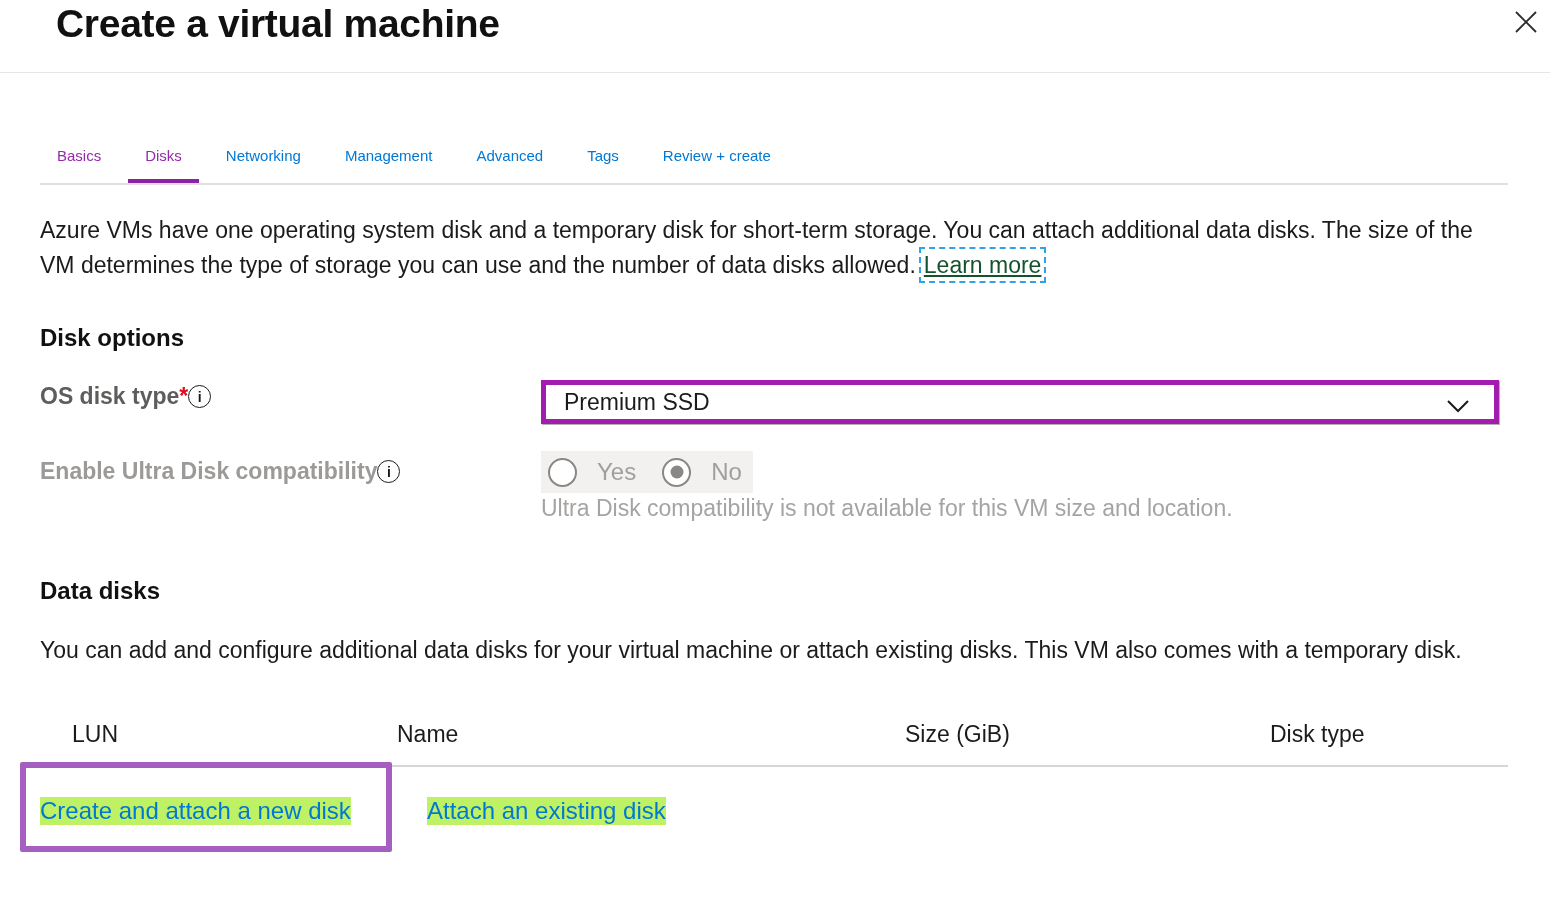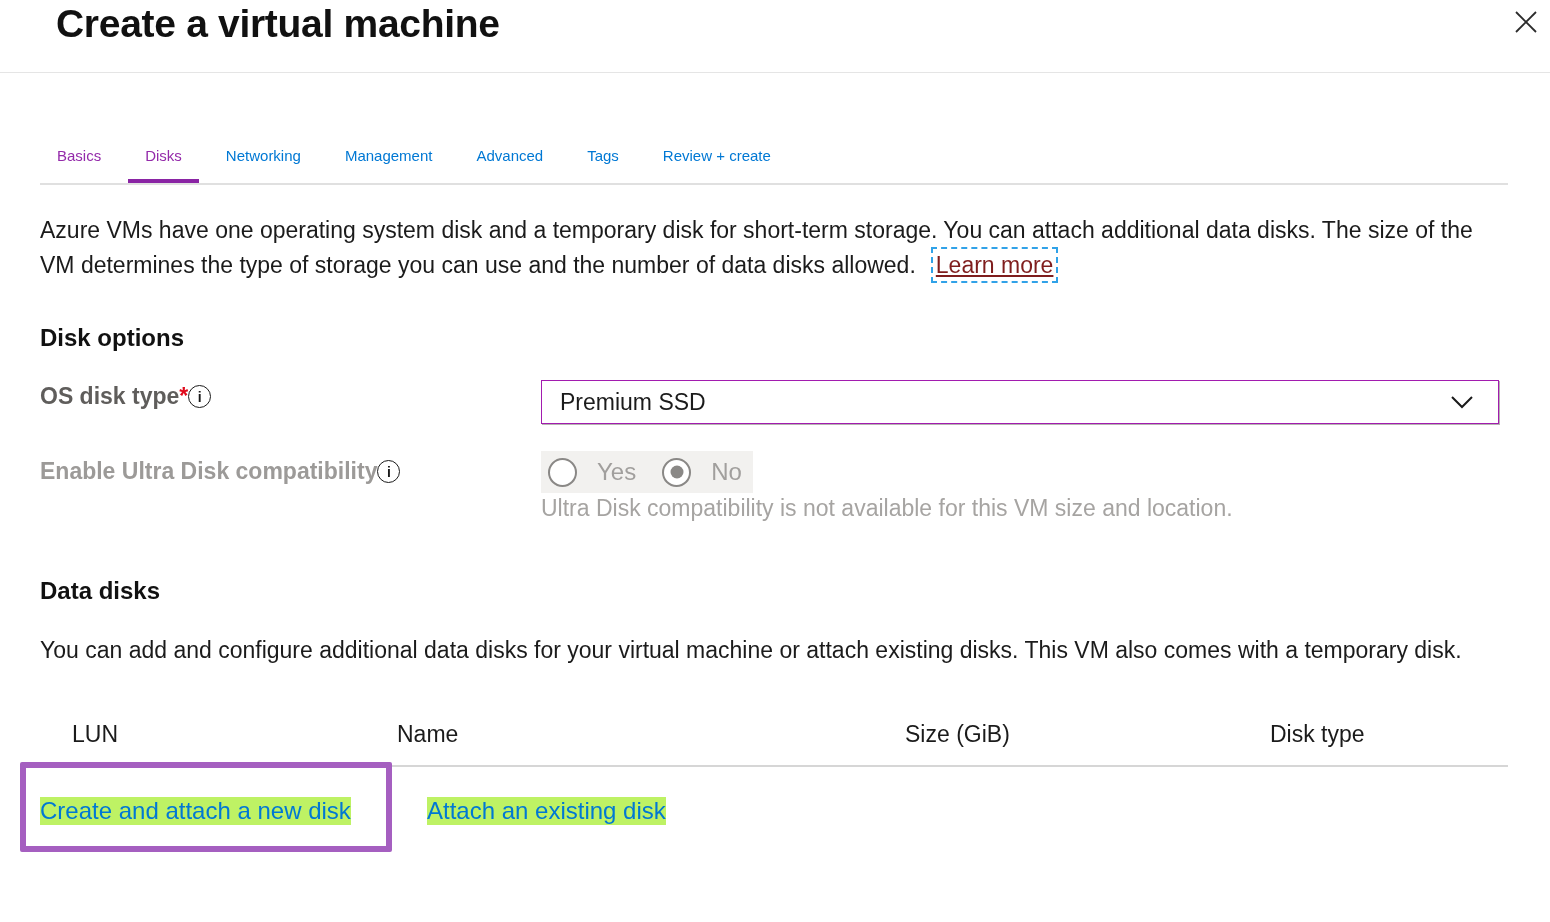--- a/index.html
+++ b/index.html
@@ -46,23 +46,23 @@
     content: ""; position: absolute; left: 0; right: 0; bottom: 0;
     height: 5px; background: #8a24a4;
   }
   .hr-tabs { left: 40px; top: 183px; width: 1468px; height: 2px; background: #e0e0e0; }
   
   .intro {
     position: absolute; left: 40px; top: 213px; width: 1452px;
     font-size: 23px; line-height: 34.5px; color: #1b1b1b;
   }
   .learn-more {
-    color: #7f1d1d; text-decoration: underline; cursor: pointer;
+    color: #14532d; text-decoration: underline; cursor: pointer;
     outline: 2px dashed #30a2e8; outline-offset: 3px;
-    margin-left: 20px;
+    margin-left: 8px;
   }
   
   .section-heading {
     position: absolute; left: 40px;
     font-size: 24px; font-weight: 700; color: #111111;
   }
   .h-disk-options { top: 324px; }
   .h-data-disks  { top: 577px; }
   
   .field-label {
@@ -74,21 +74,21 @@
   .ultra-label { top: 458px; color: #9c9a98; }
   .req-star { color: #e00b1c; font-weight: 700; font-size: 23px; }
   .info-icon {
     display: inline-flex; align-items: center; justify-content: center;
     width: 23px; height: 23px; border: 1.6px solid #1a1a1a; border-radius: 50%;
     font-size: 14px; font-weight: 600; color: #1a1a1a; font-style: normal;
     flex: 0 0 auto;
   }
   .dropdown {
     position: absolute; left: 541px; top: 380px; width: 958px; height: 44px;
-    border: 1px solid #a21caf; background: #ffffff;
+    border: 5px solid #a21caf; background: #ffffff;
     display: flex; align-items: center; cursor: pointer;
     box-shadow: 1px 1px 0 #b5b3b1;
   }
   .dropdown-value {
     padding-left: 18px; font-size: 23px; color: #1b1b1b;
   }
   .dropdown-chevron { position: absolute; right: 24px; top: 14px; }
   
   .radio-group {
     position: absolute; left: 541px; top: 451px; width: 212px; height: 42px;

